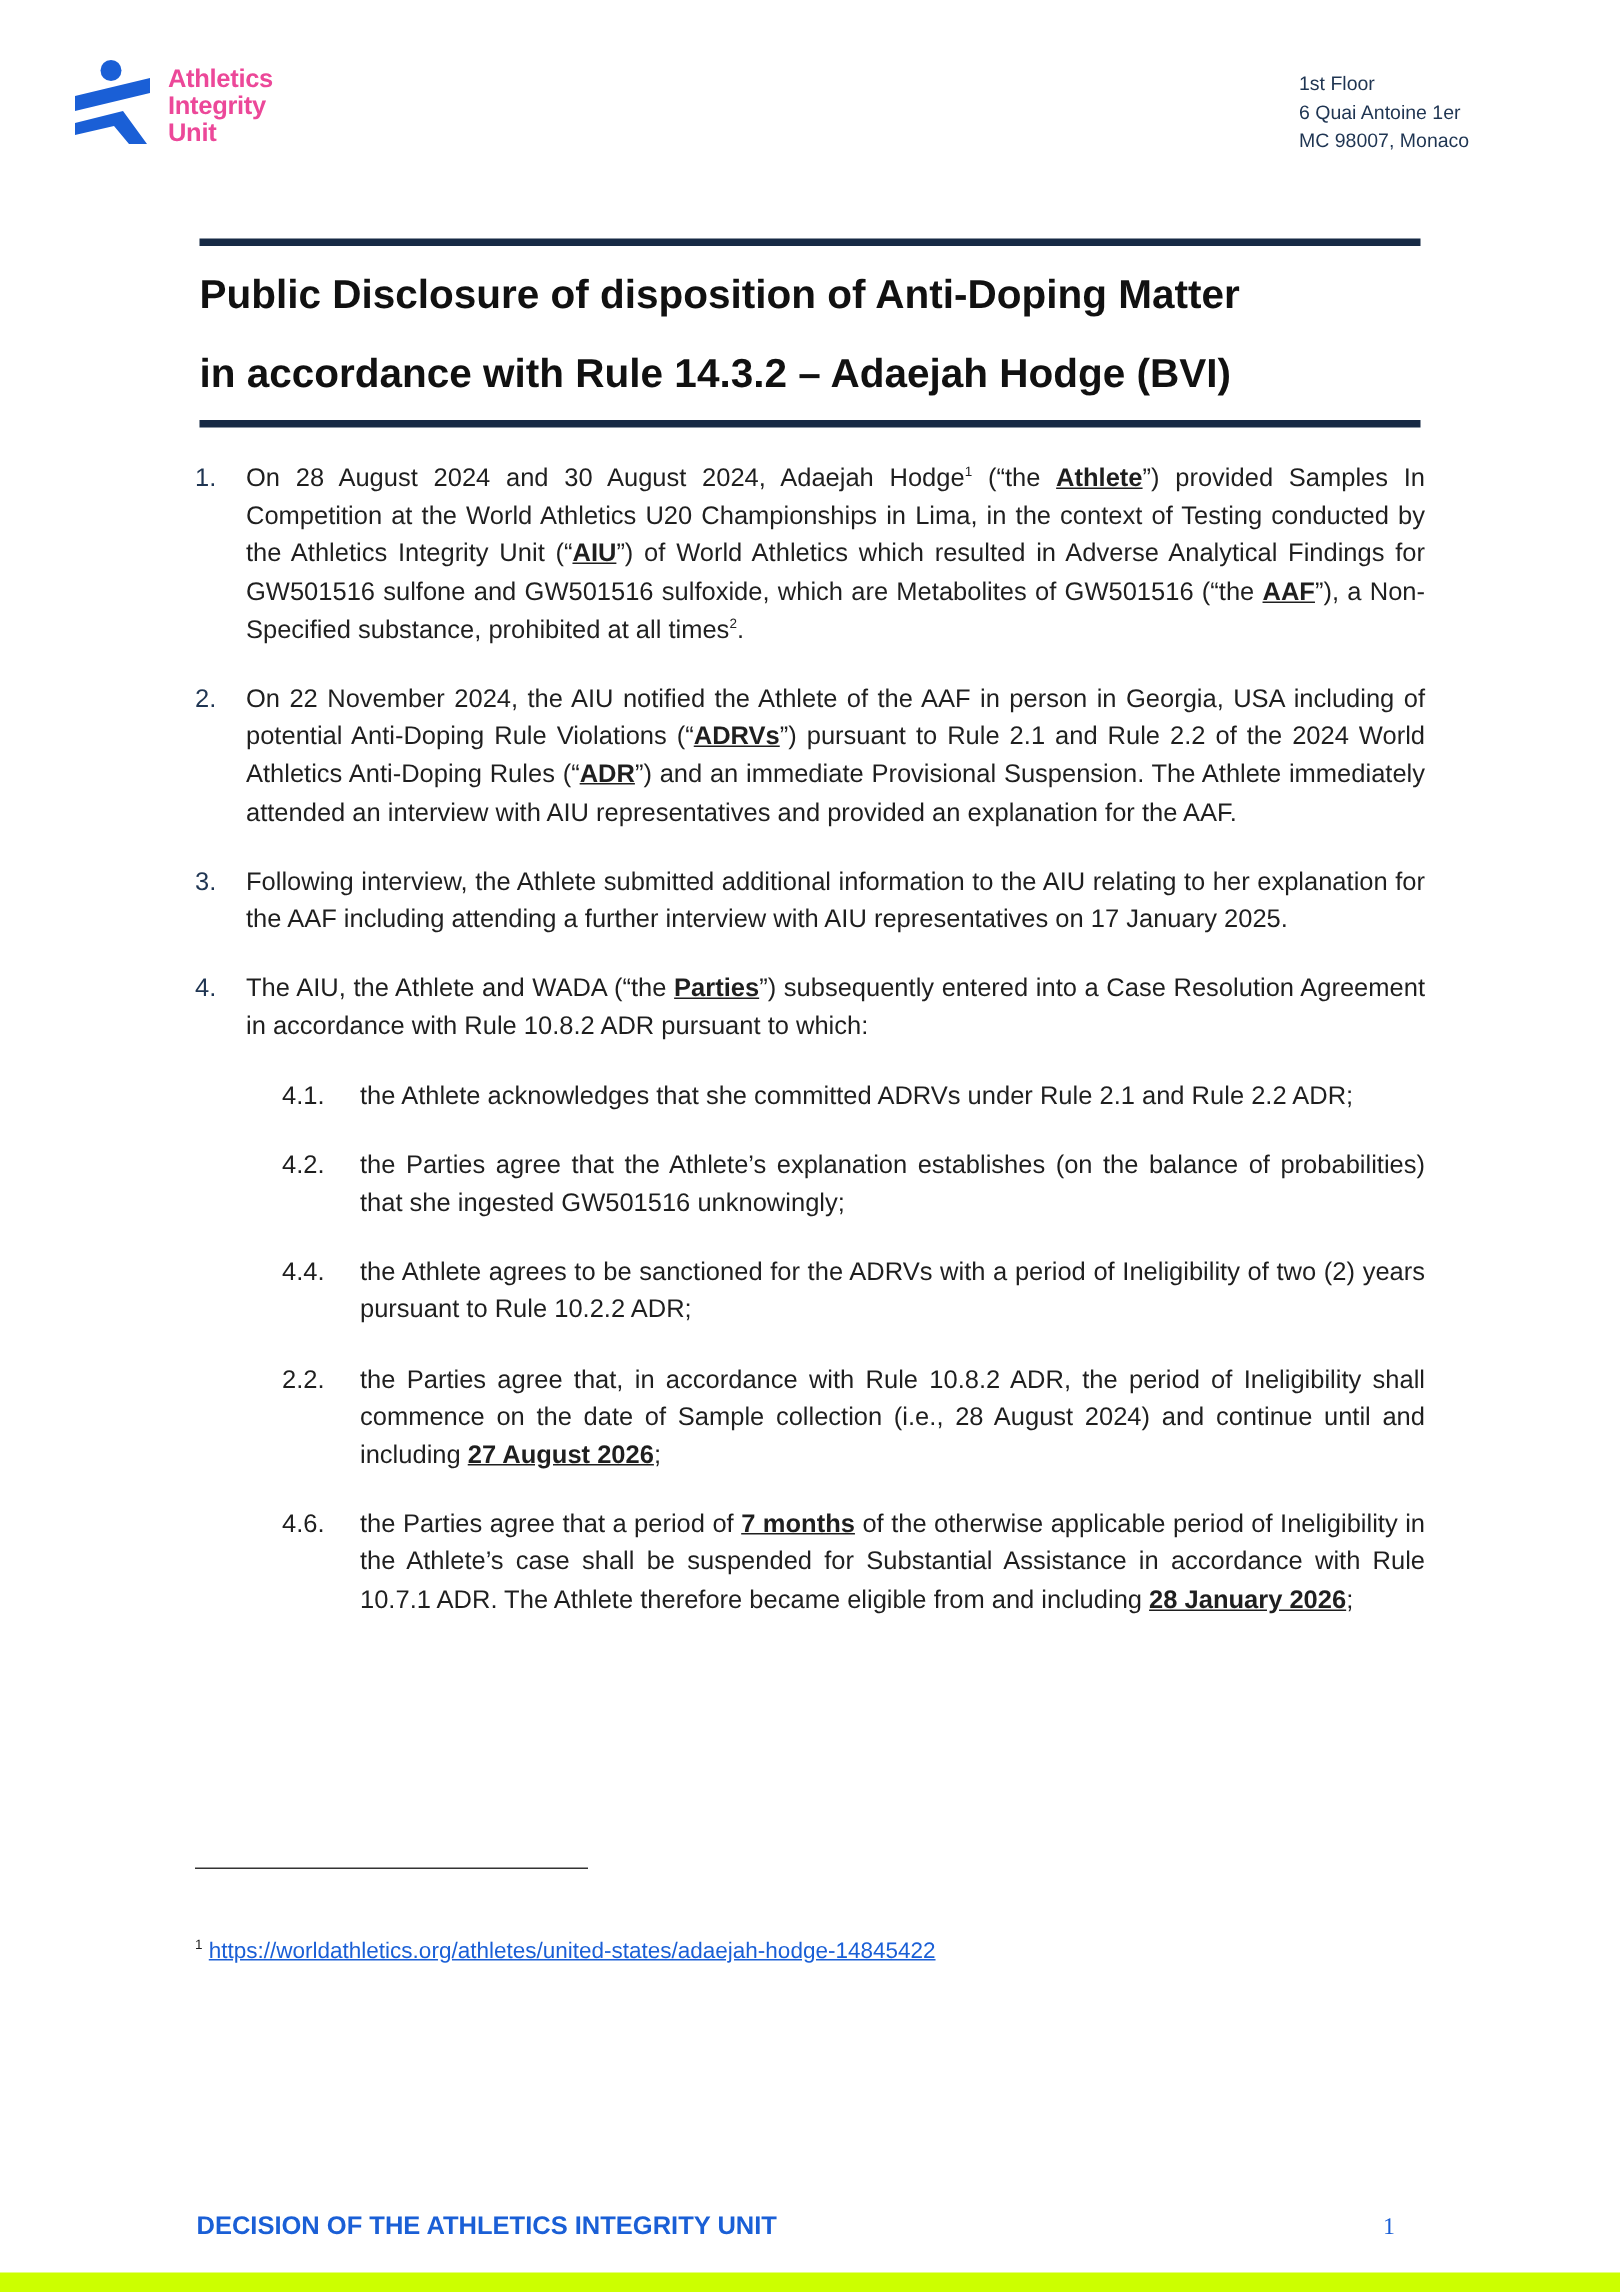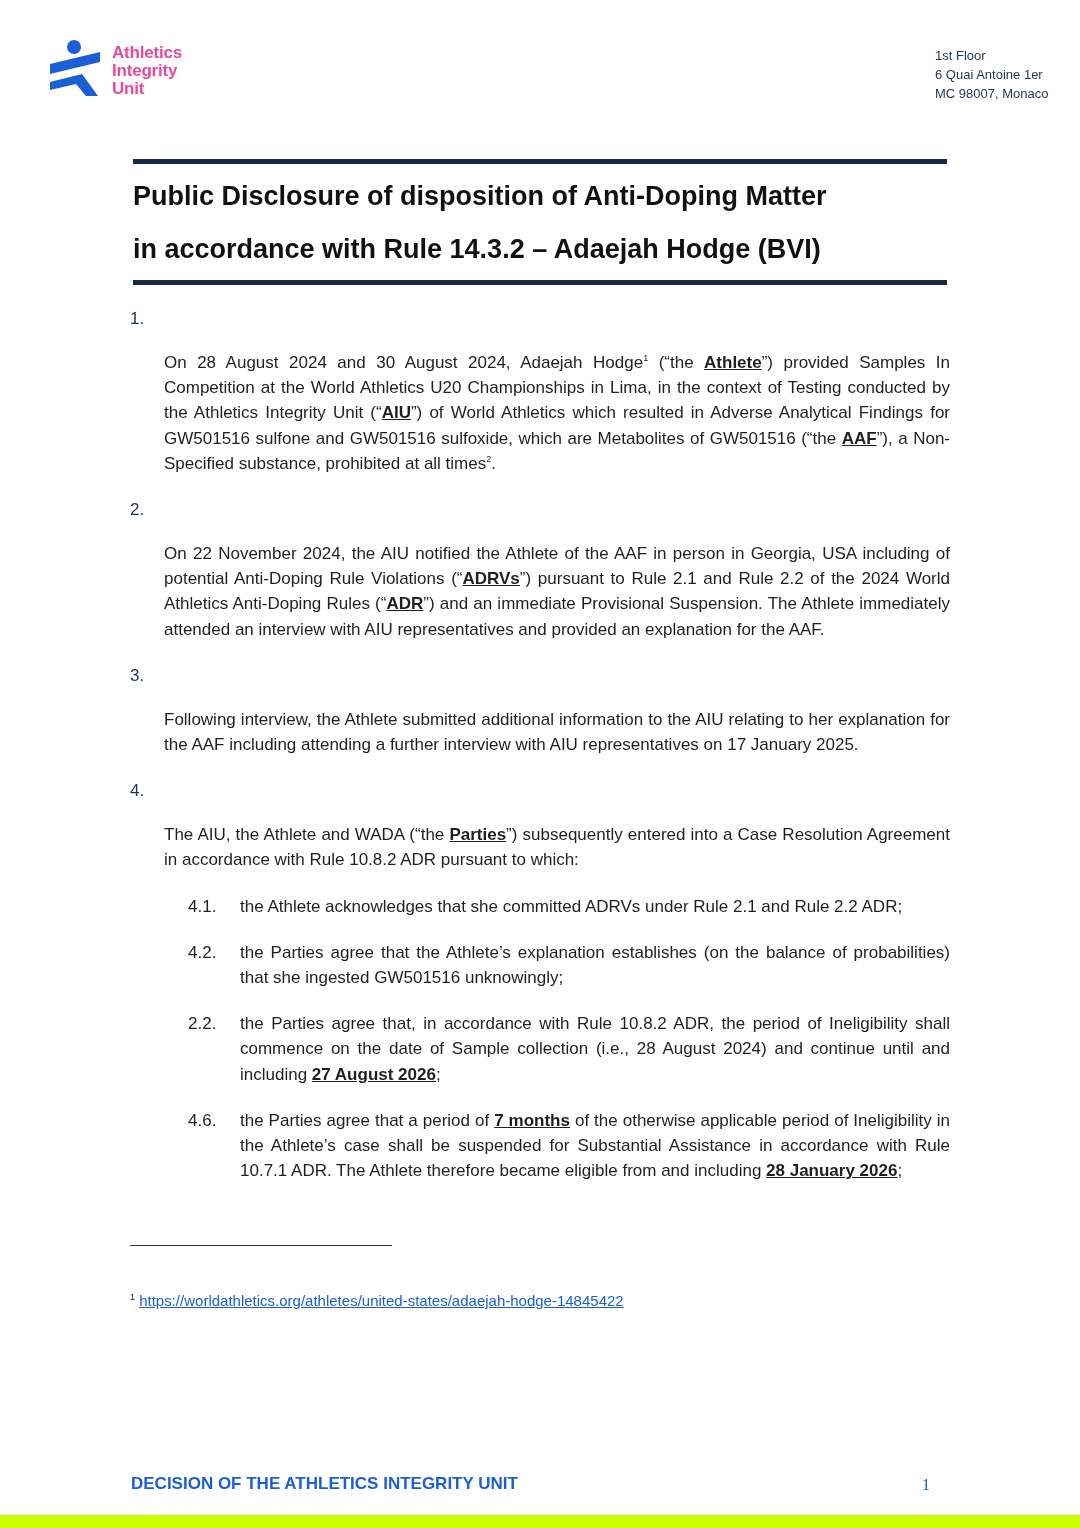--- a/index.html
+++ b/index.html
@@ -9,31 +9,31 @@
     font-family: "Liberation Sans", "DejaVu Sans", sans-serif;
   }
   .logo { position: absolute; left: 48px; top: 38px; display: flex; align-items: flex-start; }
   .logo svg { width: 56px; height: 60px; }
   .logo-text {
     margin-left: 8px; margin-top: 6px; font-weight: 700; font-size: 17px; line-height: 18px;
     color: #ec4899; letter-spacing: -0.2px;
   }
   .logo-text div { display: block; }
   .address {
-    position: absolute; left: 935px; top: 46px; font-size: 13px; line-height: 19px; color: #1f3552;
+    position: absolute; left: 866px; top: 46px; font-size: 13px; line-height: 19px; color: #1f3552;
   }
   .rule-bar { position: absolute; left: 133px; width: 814px; height: 5px; background: #172a45; }
   .title {
     position: absolute; left: 133px; width: 814px; top: 170px; text-align: left;
     font-weight: 700; font-size: 27px; line-height: 53px; color: #111;
   }
   .body-text { position: absolute; left: 130px; width: 820px; top: 306px; font-size: 17px; line-height: 25.2px; color: #1f1f1f; }
   .para { display: flex; margin-bottom: 21px; }
   .para .num { width: 34px; flex: 0 0 34px; color: #1f3552; }
-  .para .txt { flex: 1; text-align: justify; margin-top: 44px; }
+  .para .txt { flex: 1; text-align: justify; }
   .sub { display: flex; margin-left: 58px; margin-bottom: 21px; }
   .sub .num { width: 52px; flex: 0 0 52px; }
   .sub .txt { flex: 1; text-align: justify; }
   .def { font-weight: 700; text-decoration: underline; }
   sup { font-size: 9px; line-height: 0; }
   .fn-rule { position: absolute; left: 130px; top: 1245px; width: 262px; height: 1px; background: #333; }
   .footnotes { position: absolute; left: 130px; width: 820px; top: 1290px; font-size: 15px; line-height: 22px; }
   .footnotes .fn { margin-bottom: 10px; }
   .fn-link { color: #1a5fd6; text-decoration: underline; }
   .footer-label {
@@ -94,20 +94,24 @@
 
   <div class="sub">
     <span class="num">4.1.</span>
     <span class="txt">the Athlete acknowledges that she committed ADRVs under Rule 2.1 and Rule 2.2 ADR;</span>
   </div>
   <div class="sub">
     <span class="num">4.2.</span>
     <span class="txt">the Parties agree that the Athlete’s explanation establishes (on the balance of probabilities) that she ingested GW501516 unknowingly;</span>
   </div>
   <div class="sub">
+    <span class="num">4.4.</span>
+    <span class="txt">the Athlete agrees to be sanctioned for the ADRVs with a period of Ineligibility of two (2) years pursuant to Rule 10.2.2 ADR;</span>
+  </div>
+  <div class="sub">
     <span class="num">2.2.</span>
     <span class="txt"><span>the Parties agree that, in accordance with Rule 10.8.2 ADR, the period of Ineligibility shall commence on the date of Sample collection (i.e., 28 August 2024) and continue until and including </span><span class="def">27 August 2026</span><span>;</span></span>
   </div>
   <div class="sub">
     <span class="num">4.6.</span>
     <span class="txt"><span>the Parties agree that a period of </span><span class="def">7 months</span><span> of the otherwise applicable period of Ineligibility in the Athlete’s case shall be suspended for Substantial Assistance in accordance with Rule 10.7.1 ADR. The Athlete therefore became eligible from and including </span><span class="def">28 January 2026</span><span>;</span></span>
   </div>
 </div>
 
 <div class="fn-rule"></div>

